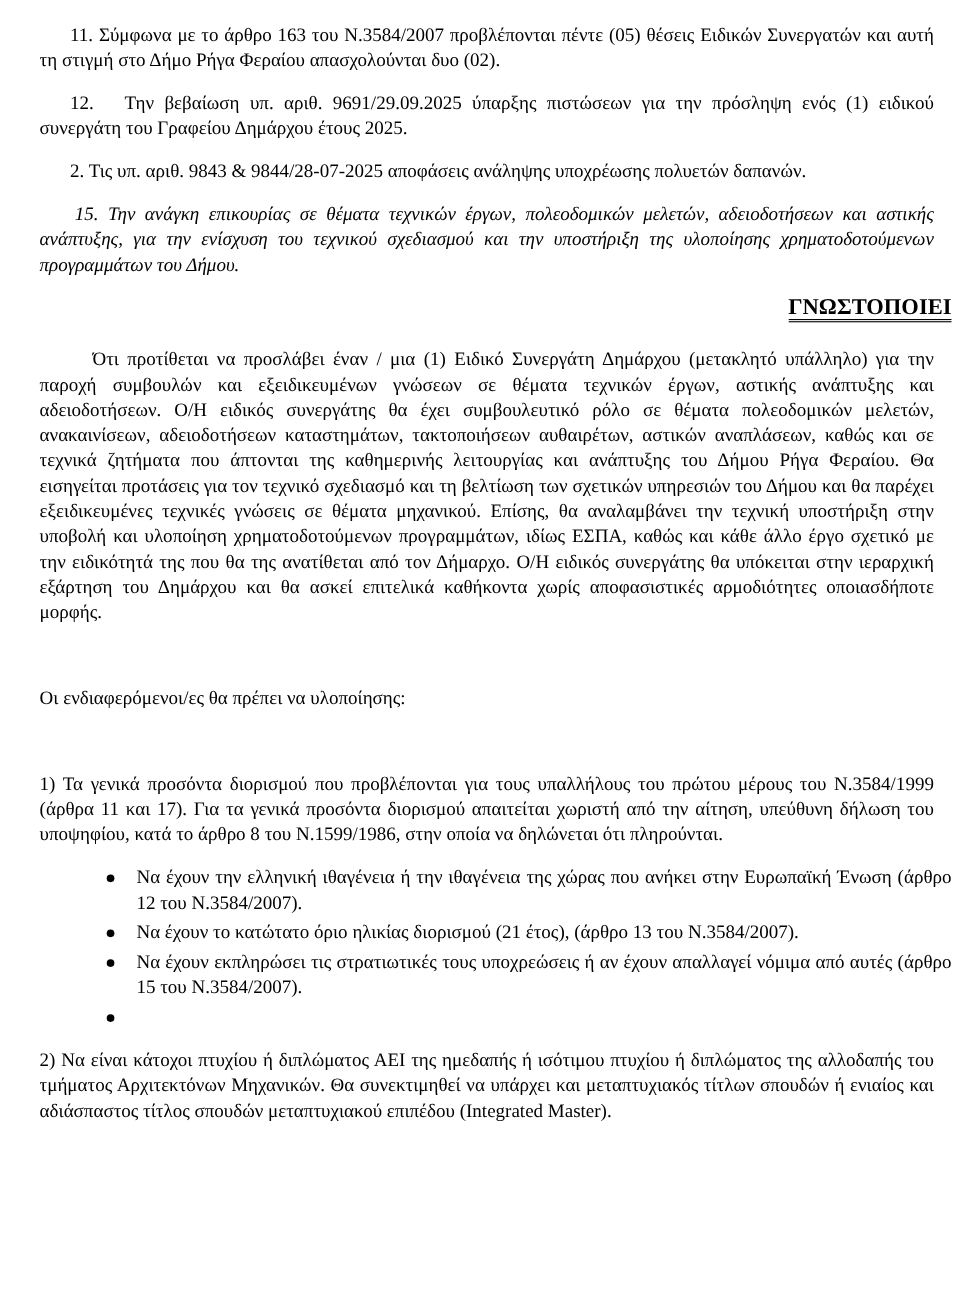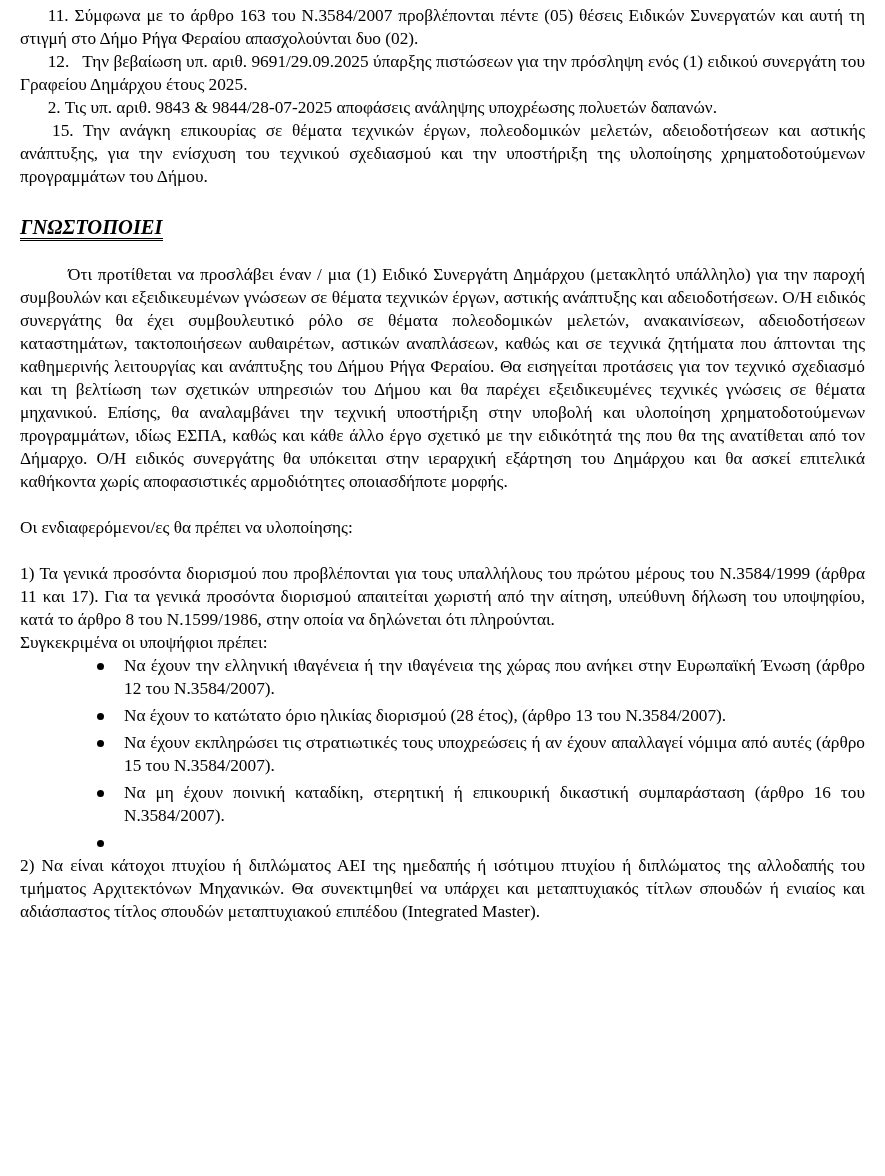--- a/index.html
+++ b/index.html
@@ -2,24 +2,24 @@
 <html><head>
 <meta charset="utf-8">
 <style>
   html, body { margin: 0; padding: 0; background: #ffffff; }
   body {
     width: 885px; height: 1176px; overflow: hidden; position: relative;
     font-family: "Liberation Serif", serif; font-size: 17.3px; color: #000;
     line-height: 23px;
   }
   .page { position: absolute; left: 20px; top: 4px; width: 845px; }
-  p { margin: 0; text-align: justify; }
+  p { margin: 16px; text-align: justify; }
   .num-item { text-indent: 1.6em; }
-  .num-item.i15 { text-indent: 1.85em; }
-  .heading-wrap { text-align: left; margin-top: 28px; margin-bottom: 22px; font-style: italic; }
+  .num-item.i15 { text-indent: 1.85em; font-style: italic; }
+  .heading-wrap { text-align: right; margin-top: 16px; margin-bottom: 22px; }
   .heading {
     font-weight: bold; font-size: 20.5px; display: inline-block;
     border-bottom: 3px double #000; line-height: 22px; padding-bottom: 0px;
   }
   .lead { text-indent: 48px; }
   .spacer { height: 23px; }
   ul.reqs { list-style: none; margin: 0; padding: 0 0 0 60px; }
   ul.reqs li { position: relative; text-align: justify; margin-bottom: 4px; margin-left: 44px; }
   ul.reqs li .bullet {
     position: absolute; left: -27px; top: 9px; width: 7px; height: 7px;
@@ -44,26 +44,24 @@
 
   <p class="lead">Ότι προτίθεται να προσλάβει έναν / μια (1) Ειδικό Συνεργάτη Δημάρχου (μετακλητό υπάλληλο) για την παροχή συμβουλών και εξειδικευμένων γνώσεων σε θέματα τεχνικών έργων, αστικής ανάπτυξης και αδειοδοτήσεων. Ο/Η ειδικός συνεργάτης θα έχει συμβουλευτικό ρόλο σε θέματα πολεοδομικών μελετών, ανακαινίσεων, αδειοδοτήσεων καταστημάτων, τακτοποιήσεων αυθαιρέτων, αστικών αναπλάσεων, καθώς και σε τεχνικά ζητήματα που άπτονται της καθημερινής λειτουργίας και ανάπτυξης του Δήμου Ρήγα Φεραίου. Θα εισηγείται προτάσεις για τον τεχνικό σχεδιασμό και τη βελτίωση των σχετικών υπηρεσιών του Δήμου και θα παρέχει εξειδικευμένες τεχνικές γνώσεις σε θέματα μηχανικού. Επίσης, θα αναλαμβάνει την τεχνική υποστήριξη στην υποβολή και υλοποίηση χρηματοδοτούμενων προγραμμάτων, ιδίως ΕΣΠΑ, καθώς και κάθε άλλο έργο σχετικό με την ειδικότητά της που θα της ανατίθεται από τον Δήμαρχο. Ο/Η ειδικός συνεργάτης θα υπόκειται στην ιεραρχική εξάρτηση του Δημάρχου και θα ασκεί επιτελικά καθήκοντα χωρίς αποφασιστικές αρμοδιότητες οποιασδήποτε μορφής.</p>
 
   <div class="spacer"></div>
 
   <p>Οι ενδιαφερόμενοι/ες θα πρέπει να υλοποίησης:</p>
 
   <div class="spacer"></div>
 
   <p>1) Τα γενικά προσόντα διορισμού που προβλέπονται για τους υπαλλήλους του πρώτου μέρους του Ν.3584/1999 (άρθρα 11 και 17). Για τα γενικά προσόντα διορισμού απαιτείται χωριστή από την αίτηση, υπεύθυνη δήλωση του υποψηφίου, κατά το άρθρο 8 του Ν.1599/1986, στην οποία να δηλώνεται ότι πληρούνται.</p>
-  <p>Συγκεκριμένα οι υποψήφιοι πρέπει:</p>
 
   <ul class="reqs">
     <li><span class="bullet"></span><span>Να έχουν την ελληνική ιθαγένεια ή την ιθαγένεια της χώρας που ανήκει στην Ευρωπαϊκή Ένωση (άρθρο 12 του Ν.3584/2007).</span></li>
-    <li><span class="bullet"></span><span>Να έχουν το κατώτατο όριο ηλικίας διορισμού (28 έτος), (άρθρο 13 του Ν.3584/2007).</span></li>
+    <li><span class="bullet"></span><span>Να έχουν το κατώτατο όριο ηλικίας διορισμού (21 έτος), (άρθρο 13 του Ν.3584/2007).</span></li>
     <li><span class="bullet"></span><span>Να έχουν εκπληρώσει τις στρατιωτικές τους υποχρεώσεις ή αν έχουν απαλλαγεί νόμιμα από αυτές (άρθρο 15 του Ν.3584/2007).</span></li>
-    <li><span class="bullet"></span><span>Να μη έχουν ποινική καταδίκη, στερητική ή επικουρική δικαστική συμπαράσταση (άρθρο 16 του Ν.3584/2007).</span></li>
     <li><span class="bullet"></span></li>
   </ul>
 
   <div class="spacer"></div>
 
   <p>2) Να είναι κάτοχοι πτυχίου ή διπλώματος ΑΕΙ της ημεδαπής ή ισότιμου πτυχίου ή διπλώματος της αλλοδαπής του τμήματος Αρχιτεκτόνων Μηχανικών. Θα συνεκτιμηθεί να υπάρχει και μεταπτυχιακός τίτλων σπουδών ή ενιαίος και αδιάσπαστος τίτλος σπουδών μεταπτυχιακού επιπέδου (Integrated Master).</p>
 </div>
 
 </body></html>

